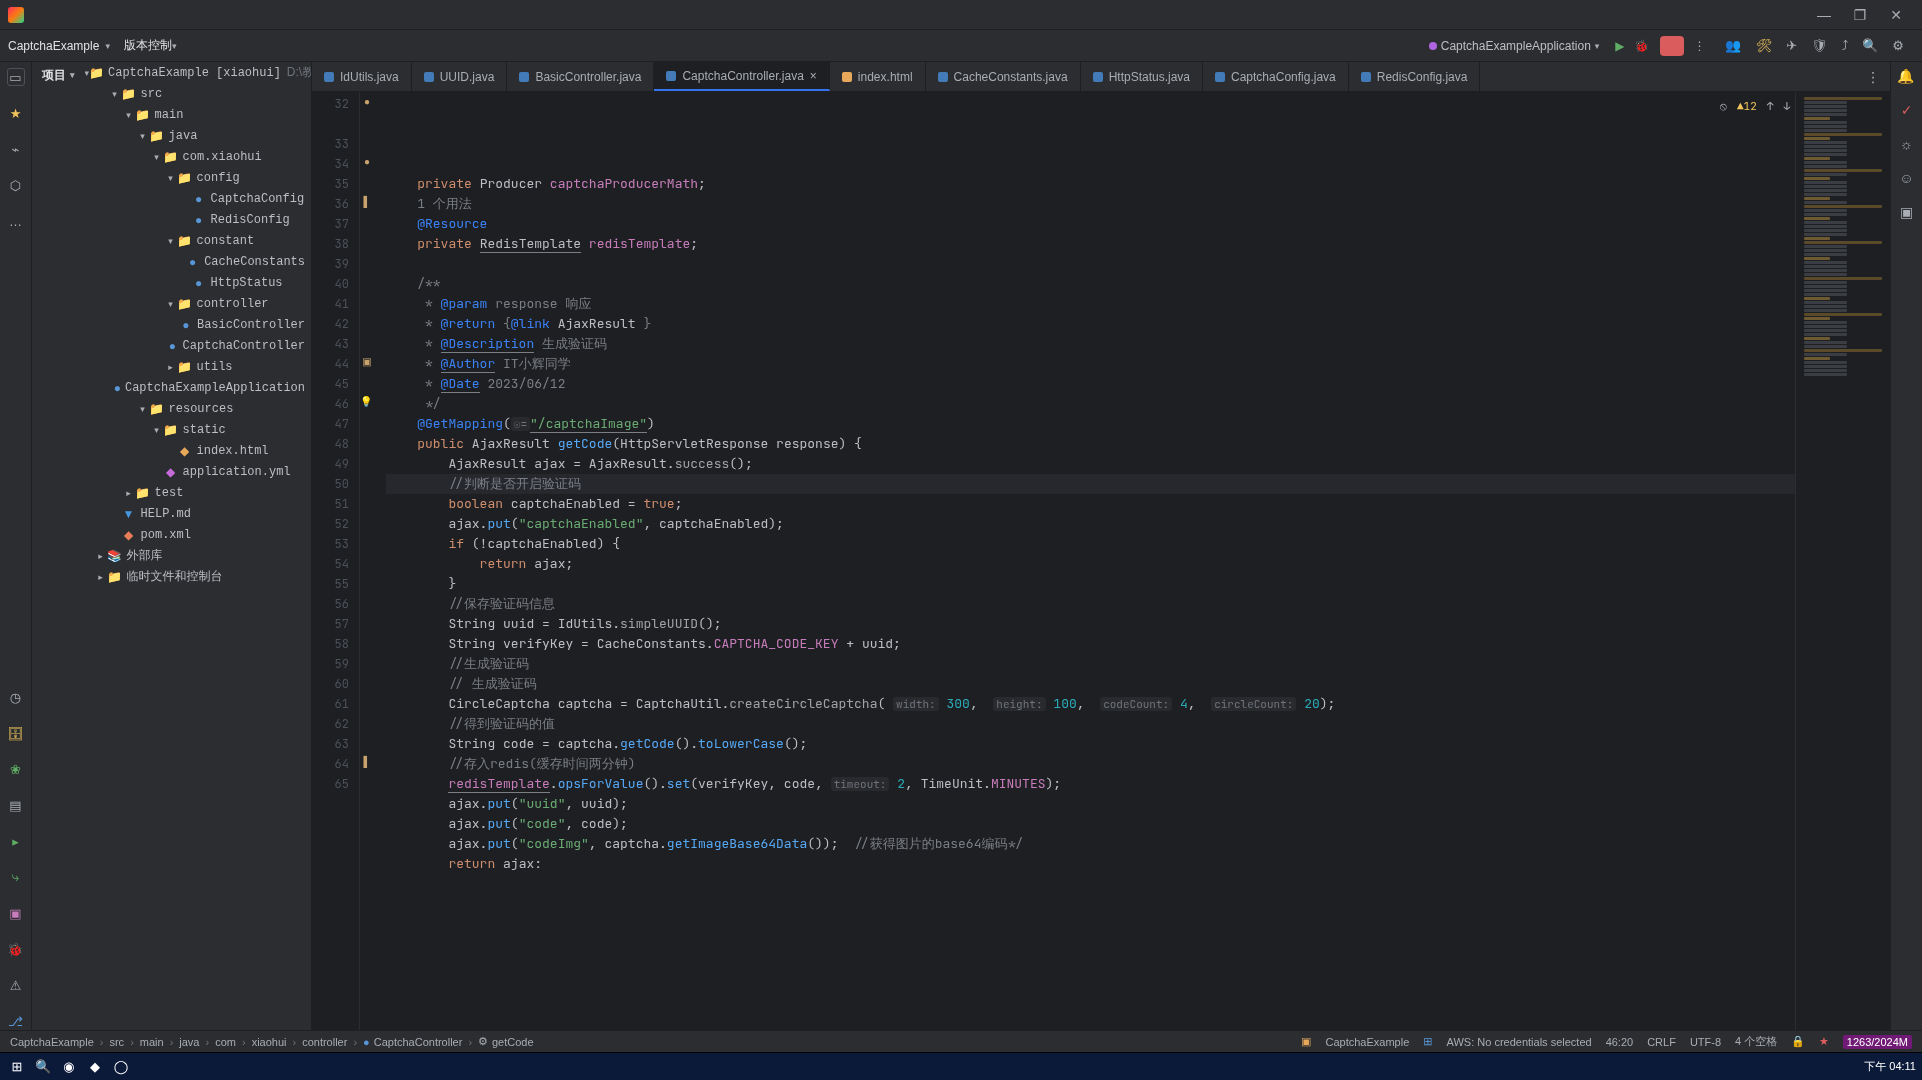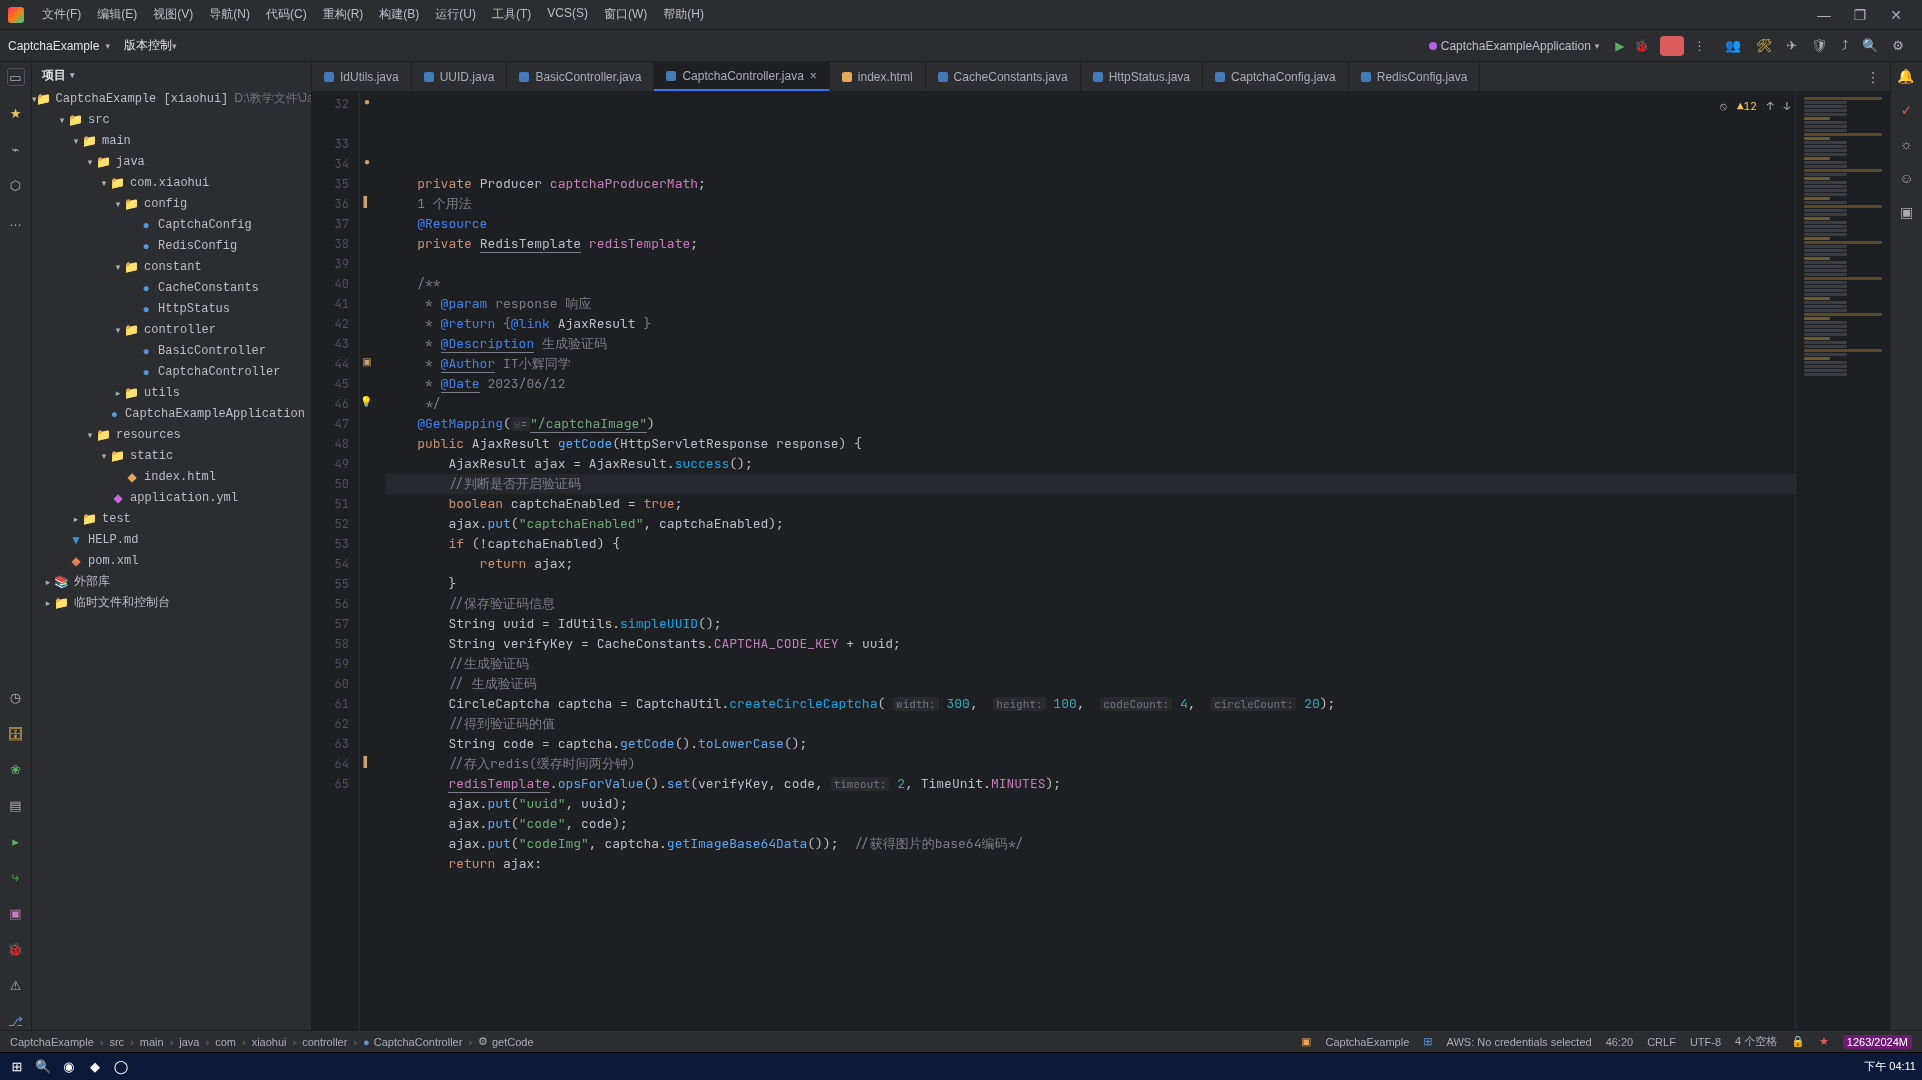--- a/index.html
+++ b/index.html
@@ -64,21 +64,20 @@
   gap: 18px;
   border-right: 1px solid #1e1f22;
 }
 .left-tool-strip .tic { width: 18px; height: 18px; display: flex; align-items: center; justify-content: center; cursor: pointer; color: #a9adb3; font-size: 13px; }
 .left-tool-strip .active { border: 1px solid #4e5157; border-radius: 3px; }
 .project-panel {
   width: 280px;
   background: #2b2d30;
   border-right: 1px solid #1e1f22;
   display: flex;
-  flex-direction: column;
 }
 .panel-header {
   height: 26px;
   display: flex;
   align-items: center;
   padding: 0 10px;
   font-weight: 600;
   color: #dfe1e5;
 }
 .panel-header .arrow { font-size: 9px; margin-left: 4px; color: #a9adb3; }
@@ -151,21 +150,21 @@
   overflow: hidden;
   color: #bcbec4;
   position: relative;
 }
 .code-body .line { height: 20px; }
 .code-body .hl { background: #26282e; }
 .kw { color: #cf8e6d; }
 .ann { color: #3b82f6; }
 .typ { color: #bcbec4; }
 .fn { color: #56a8f5; }
-.fnc { color: #0ea5e9; }
+.fnc { color: #a3a3a3; }
 .str { color: #6aab73; }
 .cmt { color: #7a7e85; }
 .num { color: #2aacb8; }
 .fld { color: #c77dbb; }
 .hint { color: #6f737a; background: #282a2e; border-radius: 3px; padding: 0 3px; font-size: 11px; }
 .udr { border-bottom: 1px solid #7a7e85; }
 .right-tool-strip {
   width: 32px;
   background: #2b2d30;
   display: flex;
@@ -226,34 +225,20 @@
   border-top: 1px solid #000;
 }
 .taskbar .tb-ic { width: 22px; height: 22px; display: flex; align-items: center; justify-content: center; color: #fff; font-size: 13px; cursor: pointer; }
 .taskbar .clock { margin-left: auto; color: #fff; font-size: 11px; }
 </style>
 </head>
 <body>
 
 <div class="title-bar">
   <div class="logo"></div>
-  <div class="menu-items" id="main-menu">
-      <span>文件(F)</span>
-      <span>编辑(E)</span>
-      <span>视图(V)</span>
-      <span>导航(N)</span>
-      <span>代码(C)</span>
-      <span>重构(R)</span>
-      <span>构建(B)</span>
-      <span>运行(U)</span>
-      <span>工具(T)</span>
-      <span>VCS(S)</span>
-      <span>窗口(W)</span>
-      <span>帮助(H)</span>
-    </div>
   <div class="window-controls">
     <span>—</span>
     <span>❐</span>
     <span>✕</span>
   </div>
 </div>
 
 <div class="project-bar">
   <span class="proj-name">CaptchaExample</span>
   <span class="dropdown-ic">▾</span>

